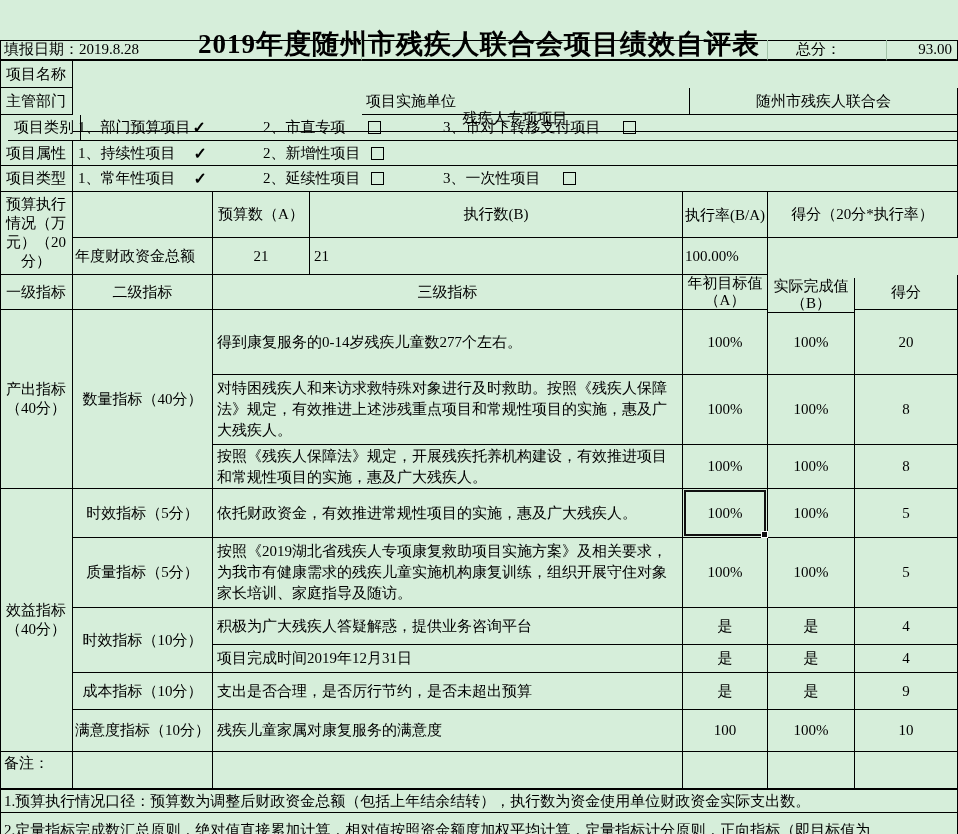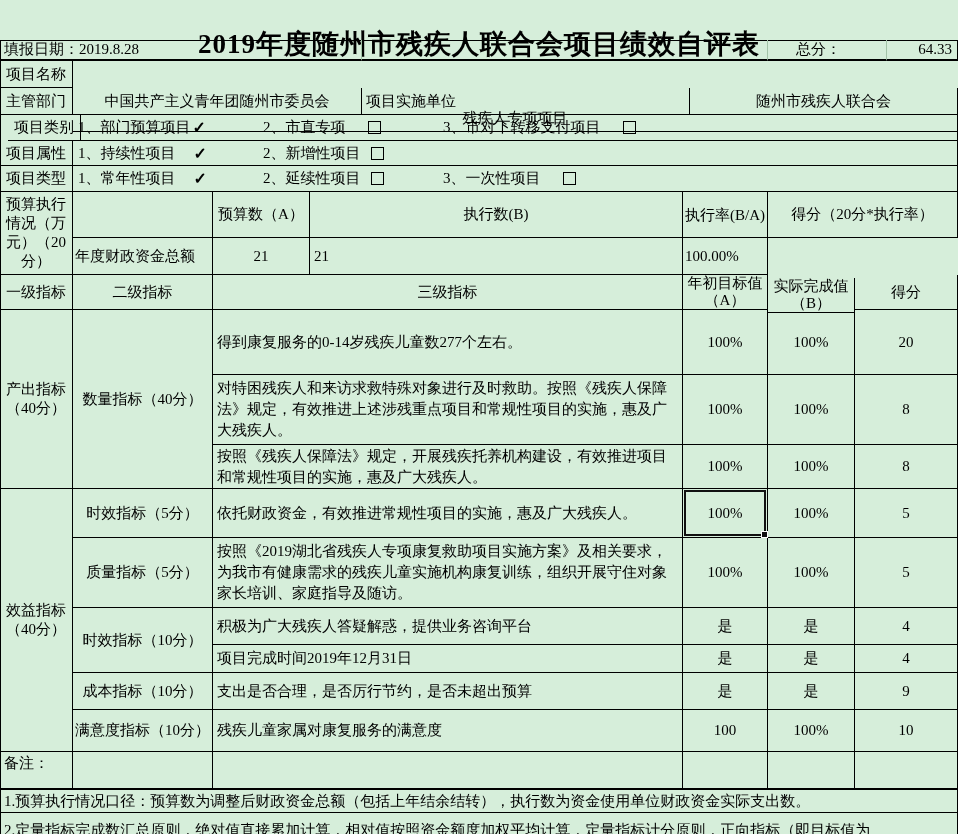--- a/index.html
+++ b/index.html
@@ -49,27 +49,26 @@
 
 <div class="sheet">
 
   <div class="title">2019年度随州市残疾人联合会项目绩效自评表</div>
   <div class="hline" style="left:0;top:40px;width:958px;height:1px;"></div>
   <div class="vline" style="left:0;top:40px;width:1px;height:794px;"></div>
 
   <div class="c l lg b2" style="left:0;top:40px;width:362px;height:21px;">填报日期：2019.8.28</div>
   <div class="c lg b2" style="left:362px;top:40px;width:406px;height:21px;"></div>
   <div class="c r lg b2" style="left:768px;top:40px;width:119px;height:21px;padding-right:45px;">总分：</div>
-  <div class="c r b2" style="left:887px;top:40px;width:71px;height:21px;padding-right:5px;">64.33</div>
+  <div class="c r b2" style="left:887px;top:40px;width:71px;height:21px;padding-right:5px;">93.00</div>
 
   <div class="c" style="left:0;top:61px;width:73px;height:27px;">项目名称</div>
   <div class="c" style="left:73px;top:61px;width:885px;height:27px;margin-top:44px;">残疾人专项项目</div>
 
   <div class="c" style="left:0;top:88px;width:73px;height:27px;">主管部门</div>
-  <div class="c" style="left:73px;top:88px;width:289px;height:27px;">中国共产主义青年团随州市委员会</div>
   <div class="c l" style="left:362px;top:88px;width:328px;height:27px;">项目实施单位</div>
   <div class="c" style="left:690px;top:88px;width:268px;height:27px;">随州市残疾人联合会</div>
 
   <div class="c" style="left:8px;top:115px;width:73px;height:26px;">项目类别</div>
   <div class="c" style="left:73px;top:115px;width:885px;height:26px;">
     <span class="item" style="left:5px;">
       <span>1、部门预算项目</span>
       <span class="mk" style="margin-left:2px;">✓</span>
     </span>
     <span class="item" style="left:190px;">

